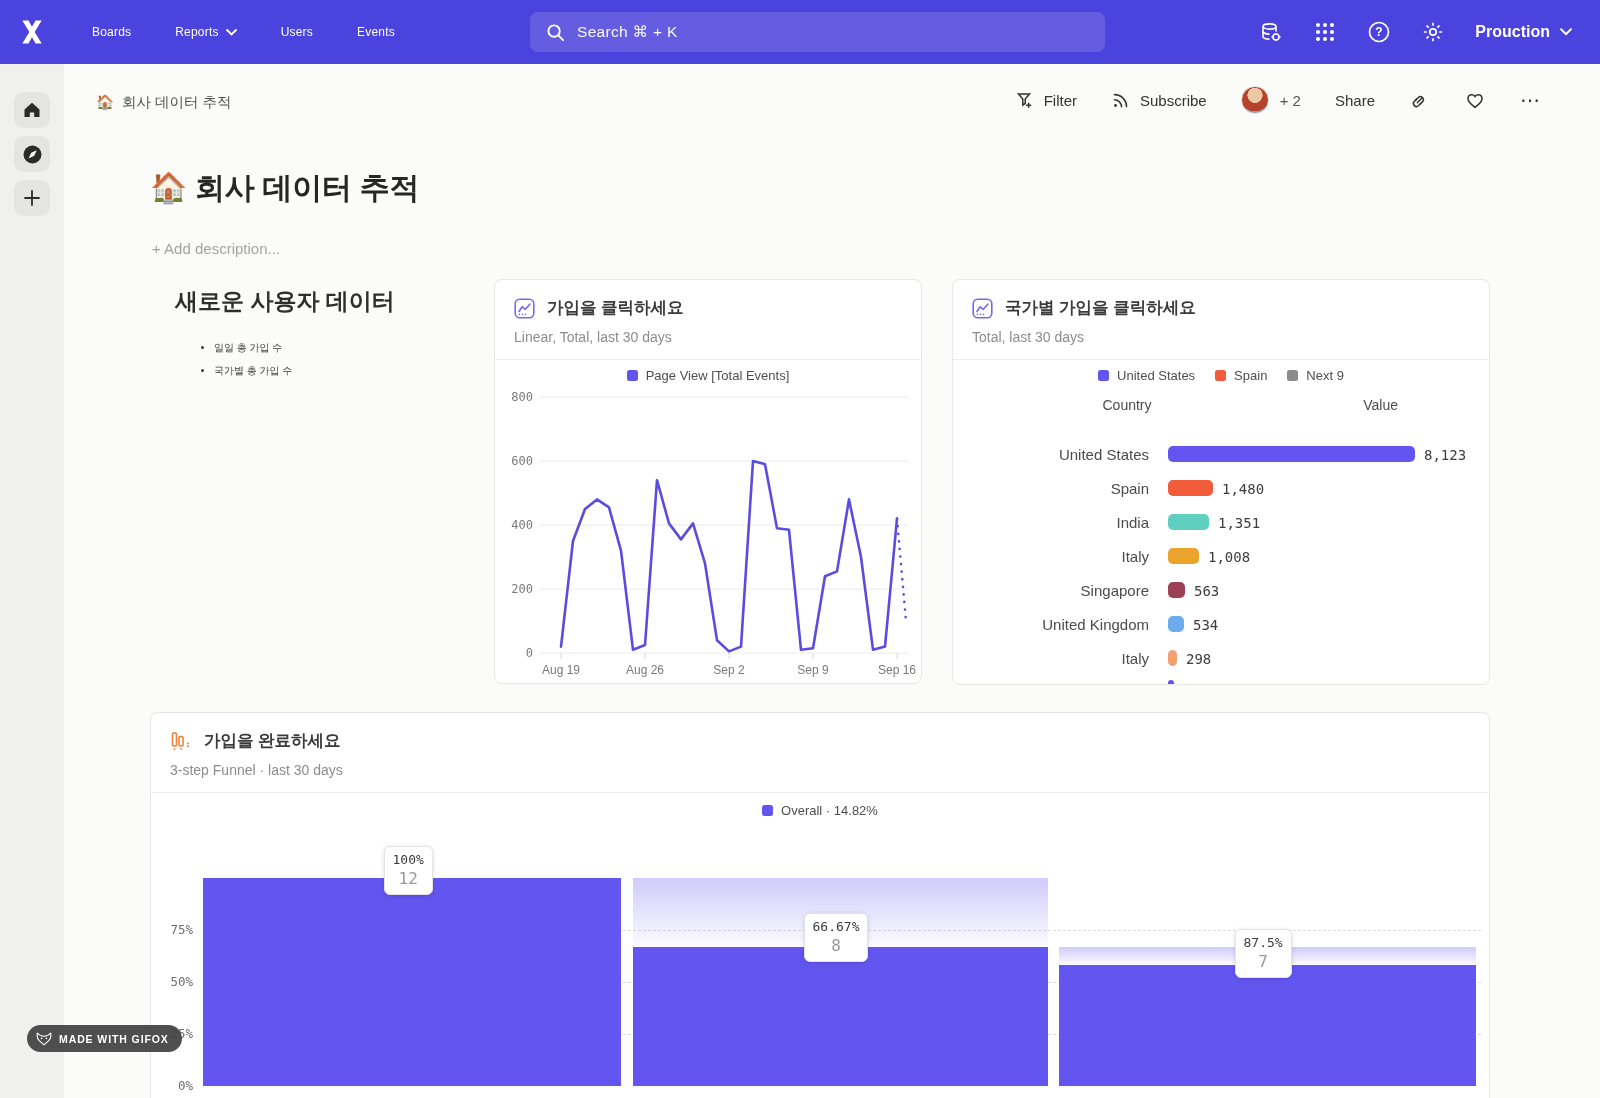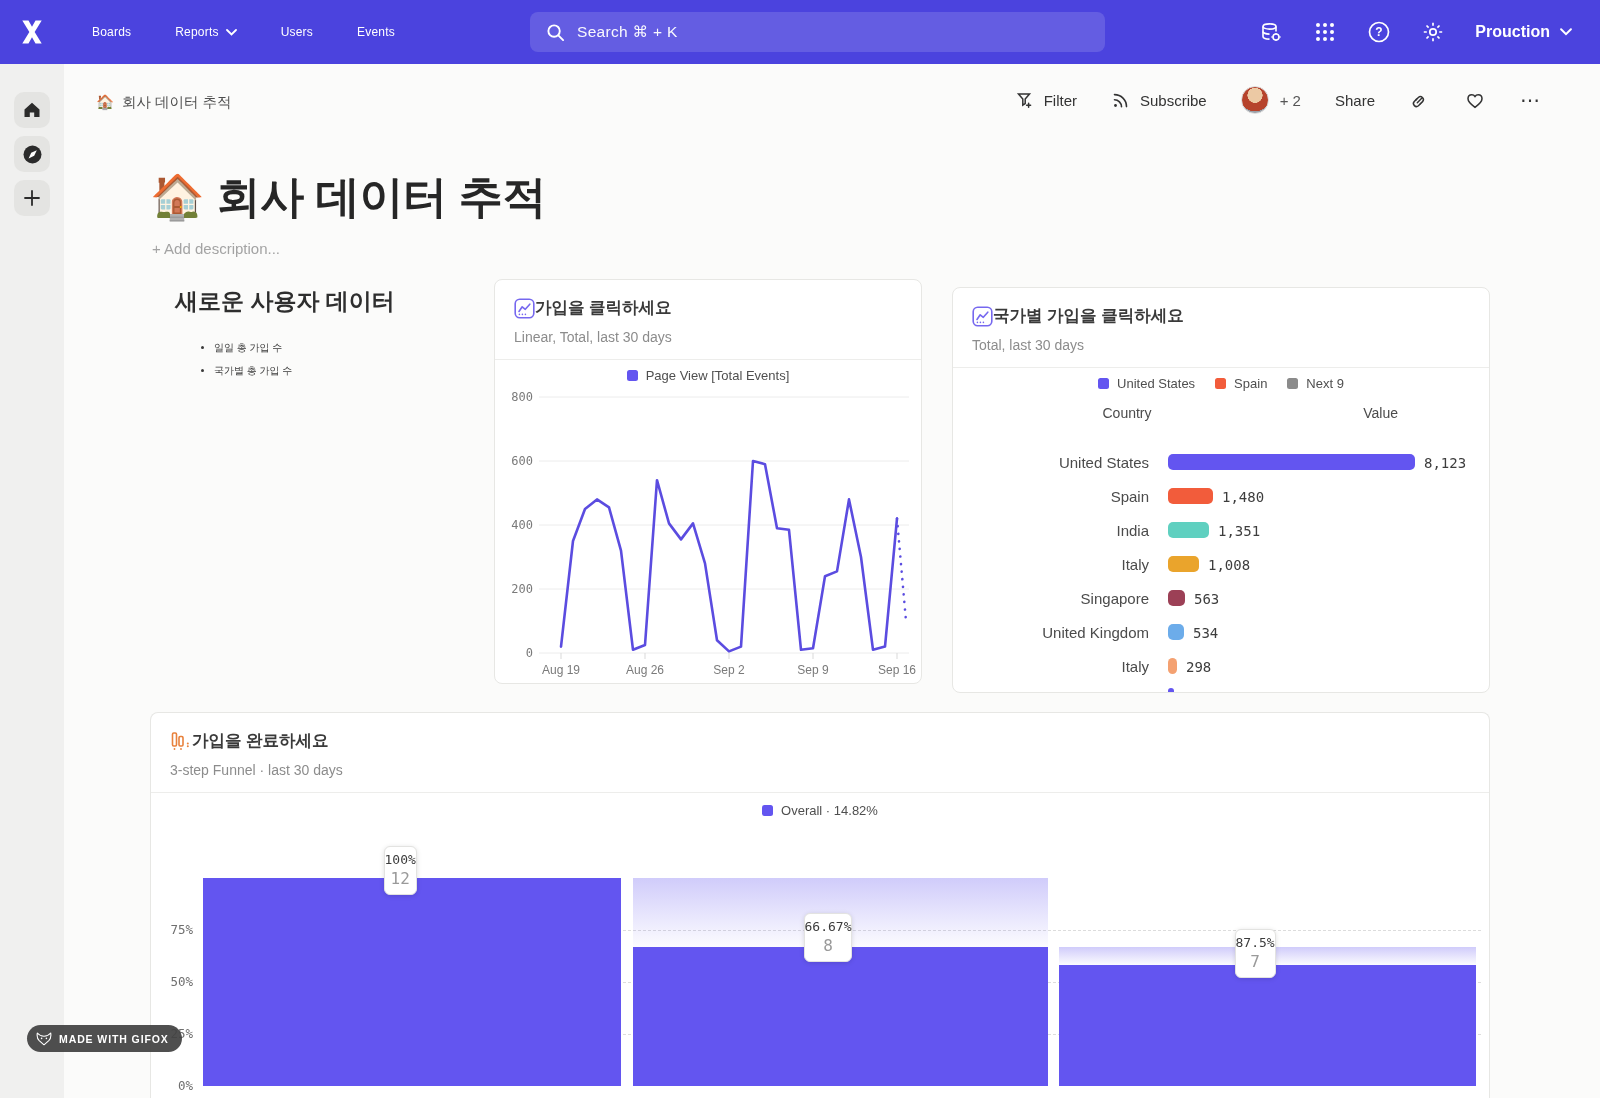--- a/index.html
+++ b/index.html
@@ -25,57 +25,57 @@
 
   
   .crumb { position:absolute; left:96px; top:93px; display:flex; align-items:center; gap:8px; font-size:14.5px; color:#4f4f4f; cursor:pointer; z-index:10; }
   .board-tools { position:absolute; right:58px; top:86px; display:flex; align-items:center; gap:34px; z-index:10; }
   .tool { display:flex; align-items:center; gap:9px; font-size:15px; color:#333; cursor:pointer; }
   .avatar { width:28px; height:28px; border-radius:50%; background:radial-gradient(circle at 50% 32%, #ecc9a4 0 34%, #b6432c 35% 72%, #9aa0a8 73% 100%); border:1px solid #ddd; cursor:pointer; }
   .plus2 { font-size:15px; color:#555; margin-left:-24px; }
   .more-dots { font-size:20px; letter-spacing:2px; color:#333; cursor:pointer; line-height:10px; }
 
   
-  .page-title { position:absolute; left:150px; top:168px; font-size:44px; font-weight:700; color:#262626; letter-spacing:-.3px; }
+  .page-title { position:absolute; left:150px; top:168px; font-size:30px; font-weight:700; color:#262626; letter-spacing:-.3px; }
   .add-desc { position:absolute; left:152px; top:224px; font-size:15px; color:#a3a3a3; cursor:pointer;margin-top:16px; }
 
   
   .tw-head { position:absolute; left:175px; top:286px; font-size:23px; font-weight:700; color:#2e2e2e; }
   .tw-bullets { position:absolute; left:198px; top:341px; font-size:10px; color:#3a3a3a; }
   .tw-bullets li { margin-bottom:9px; margin-left:16px; }
 
   
   .card { position:absolute; background:#fff; border:1px solid #e7e7e4; border-radius:8px; overflow:hidden; }
-  .card-head { position:absolute; left:19px; top:17px; display:flex; align-items:center; gap:0; }
+  .card-head { position:absolute; left:19px; top:17px; display:flex; align-items:center; gap:12px; }
   .card-title { font-size:16.5px; font-weight:600; color:#3a3a3a; }
   .card-sub { position:absolute; left:19px; top:49px; font-size:14px; color:#8c8c8c; }
   .card-divider { position:absolute; left:0; top:79px; width:100%; height:1px; background:#ededeb; }
   .legend-row { position:absolute; left:0; top:88px; width:100%; display:flex; justify-content:center; align-items:center; gap:20px; }
   .legend-item { display:flex; align-items:center; gap:8px; font-size:13px; color:#4f4f4f; }
   .sq { width:11px; height:11px; border-radius:2.5px; background:#6355f0; }
 
   #card-line { left:494px; top:279px; width:428px; height:405px; }
-  #card-geo  { left:952px; top:279px; width:538px; height:406px;margin-top:8px; }
+  #card-geo  { left:952px; top:279px; width:538px; height:406px; }
   #card-funnel { left:150px; top:712px; width:1340px; height:386px; border-bottom:none; border-radius:8px 8px 0 0; }
 
   
   .geo-cols { position:absolute; top:117px; left:0; width:100%; font-size:14px; font-weight:500; color:#4b4b4b; }
   .geo-cols .c1 { position:absolute; left:0; width:348px; text-align:center; }
   .geo-cols .c2 { position:absolute; left:290px; width:155px; text-align:right; }
   .crow { position:absolute; left:0; height:24px; width:100%; }
   .cname { position:absolute; left:0; top:2px; width:196px; text-align:right; font-size:15px; color:#4b4b4b; }
   .cbar { position:absolute; left:215px; top:2px; height:16px; border-radius:5px; }
   .cval { position:absolute; top:3px; font-size:14px; color:#3d3d3d; }
 
   
   .fn-grid { position:absolute; left:52px; width:1278px; border-top:1px dashed #dcdcdc; }
   .fn-ylab { position:absolute; left:0; width:42px; text-align:right; font-size:12.5px; color:#6f6f6f; }
   .fn-bar { position:absolute; background:#6355f0; }
   .fn-cap { position:absolute; background:linear-gradient(to bottom, rgba(99,85,240,.30), rgba(99,85,240,.02)); }
-  .fn-tip { position:absolute; background:#fff; border:1px solid #e3e3e1; border-radius:6px; box-shadow:0 1px 5px rgba(0,0,0,.13); padding:5px 0 6px; text-align:center; z-index:5; }
+  .fn-tip { position:absolute; background:#fff; border:1px solid #e3e3e1; border-radius:6px; box-shadow:0 1px 5px rgba(0,0,0,.13); padding:5px 8px 6px; text-align:center; z-index:5; }
   .fn-tip .p { font-size:13px; color:#3c3c3c; }
   .fn-tip .n { font-size:16px; color:#9a9a9a; margin-top:2px; }
 
   
   .ax { font-size:12px; fill:#7a7a7a; }
   .axm { font-family:"DejaVu Sans Mono", monospace; font-size:12px; fill:#7a7a7a; }
 
   
   .gifox { position:absolute; left:27px; top:1025px; height:27px; background:rgba(66,66,66,.93); border-radius:14px; display:flex; align-items:center; gap:7px; padding:0 13px 0 9px; z-index:40; }
   .gifox span { color:#fff; font-size:10.5px; font-weight:700; letter-spacing:.9px; }

